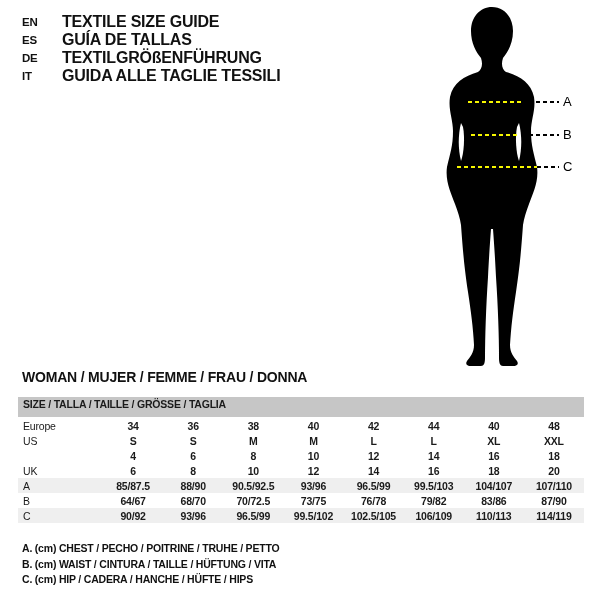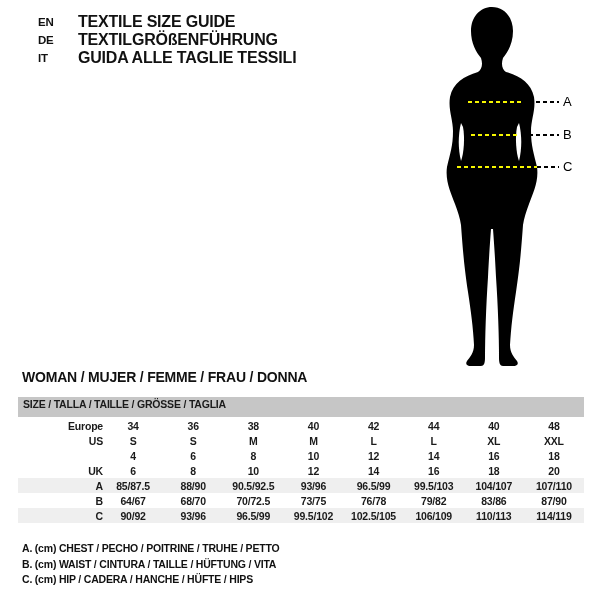--- a/index.html
+++ b/index.html
@@ -4,51 +4,55 @@
 <style>
   html,body{margin:0;padding:0;}
   body{
     width:600px;height:600px;position:relative;background:#ffffff;
     font-family:"Liberation Sans","DejaVu Sans",sans-serif;
     color:#111;overflow:hidden;
   }
   
   .lang-list{position:absolute;left:22px;top:13px;}
   .lang-row{display:flex;height:18px;line-height:18px;}
-  .lang-code{width:40px;font-size:11.5px;font-weight:700;letter-spacing:-0.2px;margin-left:16px;}
+  .lang-code{width:40px;font-size:11.5px;font-weight:700;letter-spacing:-0.2px;}
   .lang-text{font-size:16px;font-weight:700;letter-spacing:-0.2px;white-space:nowrap;}
   
   .figure-area{position:absolute;left:440px;top:7px;width:100px;height:360px;}
   .figure-area svg{display:block;width:100%;height:100%;}
   .marker-line{position:absolute;height:2px;}
   .marker-line.yellow{background:repeating-linear-gradient(90deg,var(--dash) 0 4px,transparent 4px 7px);}
   .marker-line.black{background:repeating-linear-gradient(90deg,#000 0 4px,transparent 4px 7px);}
   .marker-label{position:absolute;font-size:13px;font-weight:400;color:#000;line-height:14px;}
   
   .section-title{position:absolute;left:22px;top:369px;font-size:14px;font-weight:700;letter-spacing:-0.2px;}
   
   .table-wrap{position:absolute;left:18px;top:397px;width:566px;}
   .size-header{background:var(--headerbg);height:20px;line-height:14px;padding-left:5px;
     font-size:10.5px;font-weight:700;letter-spacing:-0.2px;color:#1a1a1a;}
   table.size-table{width:100%;border-collapse:collapse;table-layout:fixed;margin-top:1px;}
   table.size-table td{font-size:10.5px;font-weight:700;letter-spacing:-0.2px;height:15px;
     text-align:center;padding:0;color:#1a1a1a;white-space:nowrap;}
-  table.size-table td.row-label{text-align:right;padding-left:5px;width:80px;font-weight:700;}
+  table.size-table td.row-label{text-align:left;padding-left:5px;width:80px;font-weight:400;}
   table.size-table tr.shaded{background:var(--shaded);}
   
   .legend{position:absolute;left:22px;top:541px;}
   .legend-line{font-size:10.5px;font-weight:700;letter-spacing:-0.2px;height:15.5px;line-height:15.5px;white-space:nowrap;}
 </style>
 </head>
 <body>
 
 <div class="lang-list">
   <div class="lang-row">
     <span class="lang-code">EN</span>
     <span class="lang-text">TEXTILE SIZE GUIDE</span>
+  </div>
+  <div class="lang-row">
+    <span class="lang-code">ES</span>
+    <span class="lang-text">GUÍA DE TALLAS</span>
   </div>
   <div class="lang-row">
     <span class="lang-code">DE</span>
     <span class="lang-text">TEXTILGRÖßENFÜHRUNG</span>
   </div>
   <div class="lang-row">
     <span class="lang-code">IT</span>
     <span class="lang-text">GUIDA ALLE TAGLIE TESSILI</span>
   </div>
 </div>

